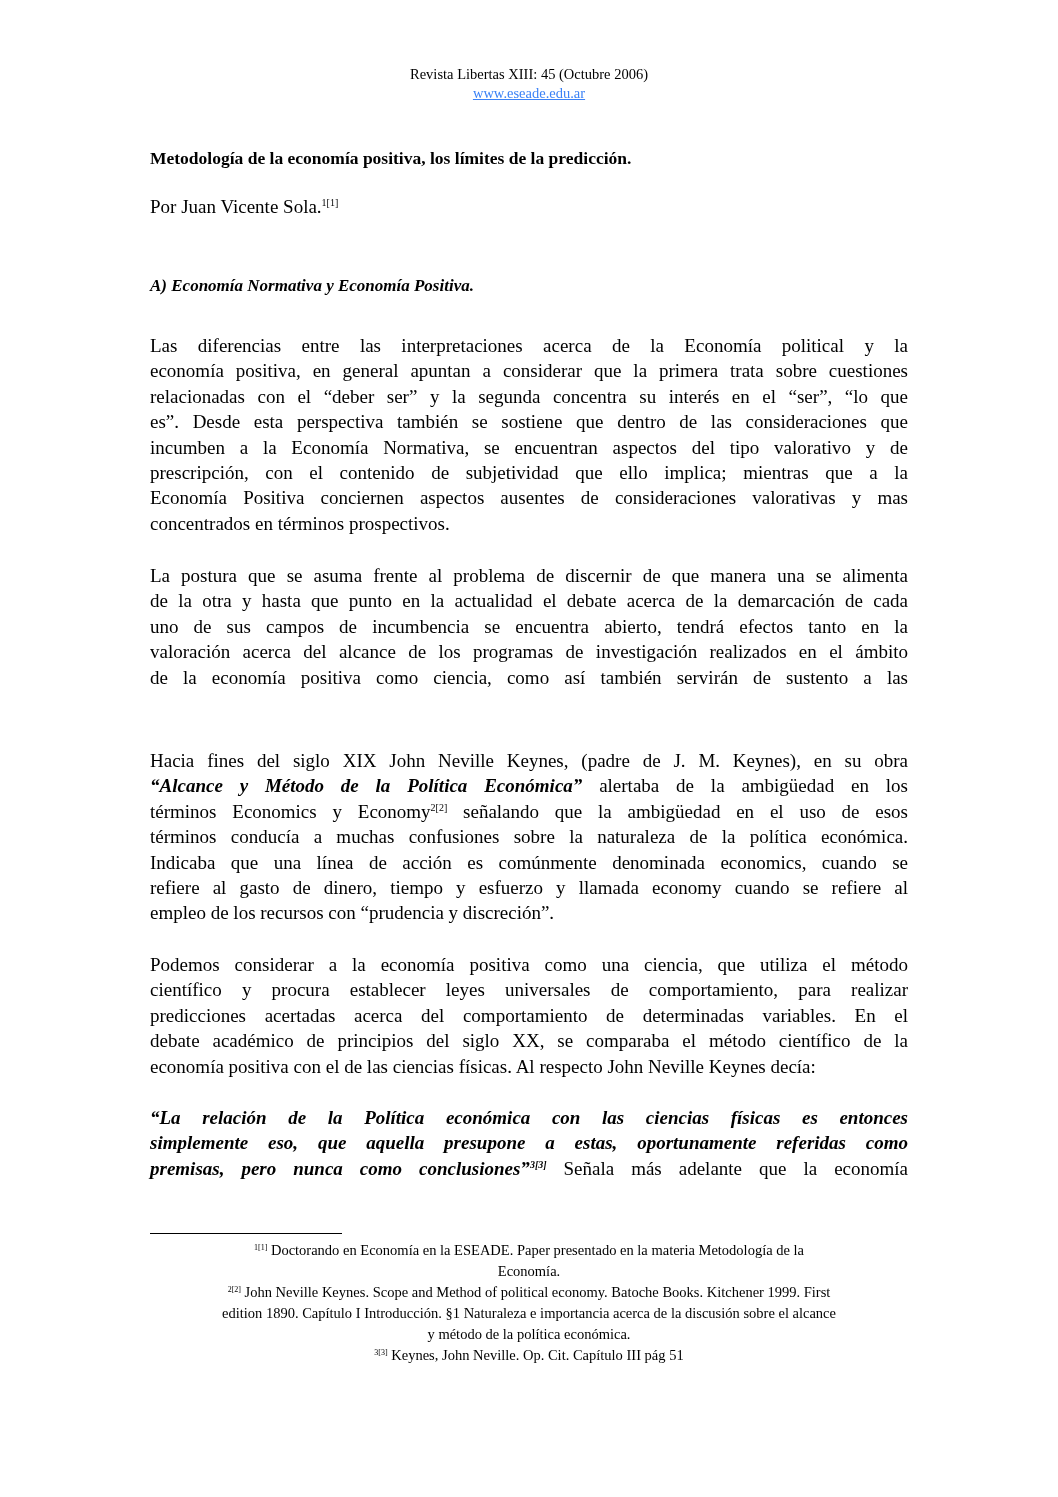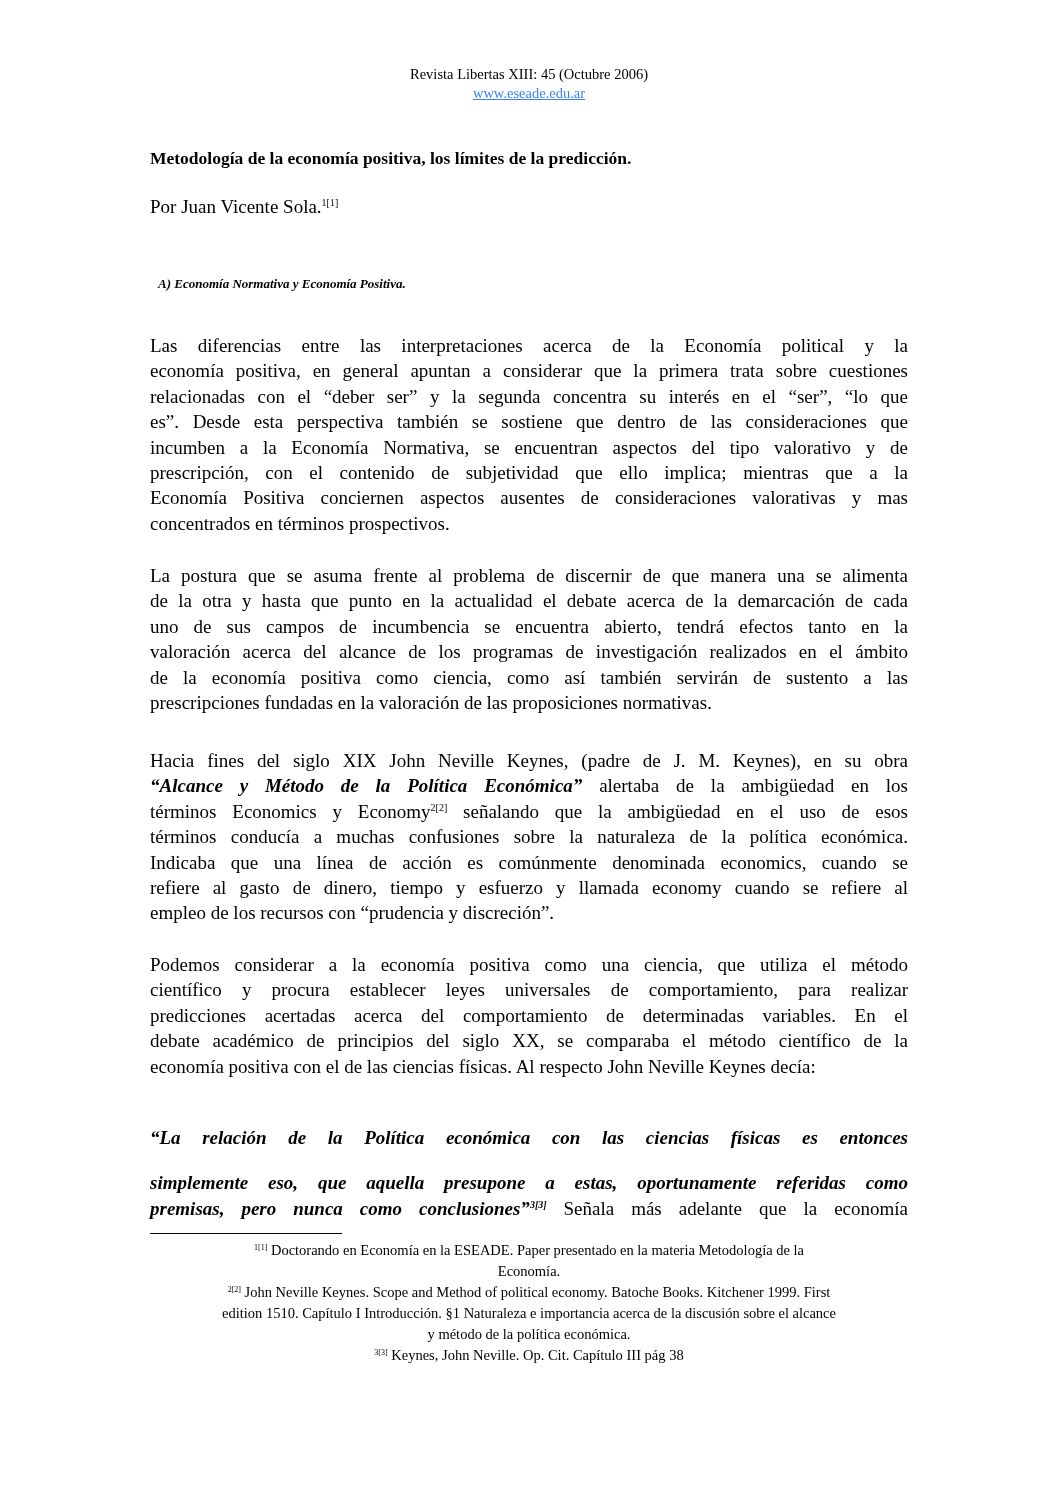--- a/index.html
+++ b/index.html
@@ -6,26 +6,26 @@
     body { width: 1058px; height: 1497px; position: relative; overflow: hidden;
       font-family: "Liberation Serif", "DejaVu Serif", serif; color: #000; }
     .page { position: absolute; left: 150px; top: 0; width: 758px; }
     .header { position: absolute; left: 0; top: 65px; width: 758px; text-align: center;
       font-size: 14.5px; line-height: 19px; }
     .header a { color: #3b82f6; text-decoration: underline; }
     .title { position: absolute; left: 0; top: 148px; width: 758px; 
       font-weight: bold; font-size: 17.5px; }
     .author { position: absolute; left: 0; top: 196px; font-size: 19px; }
     sup { font-size: 10px; vertical-align: 7px; line-height: 0; }
-    .section { position: absolute; left: 8px; top: 276px; font-size: 13px; font-style: italic; font-weight: bold; }
+    .section { position: absolute; left: 0; top: 276px; font-size: 17px; font-style: italic; font-weight: bold; }
     .para { position: absolute; left: 0; width: 758px; font-size: 19px; line-height: 25.4px;
       text-align: justify; margin: 0; }
     .para .l { display: block; text-align: justify; text-align-last: justify; height: 25.4px; white-space: nowrap; }
     .para .l.last { text-align-last: left; }
-    .quote { font-style: italic; font-weight: bold; margin-top: 20px; }
+    .quote { font-style: italic; font-weight: bold; }
     .rule { position: absolute; left: 0; top: 1233px; width: 192px; height: 1px; background: #000; }
     .fn { position: absolute; left: 0; width: 758px; font-size: 14.5px; line-height: 21px; text-align: center; }
     .fn sup { font-size: 8px; vertical-align: 5px; }
     .it { font-style: italic; font-weight: bold; }
   </style>
 </head>
 <body>
 
 <div class="page">
 
@@ -52,21 +52,20 @@
     <span class="l">Economía Positiva conciernen aspectos ausentes de consideraciones valorativas y mas</span>
     <span class="l last">concentrados en términos prospectivos.</span>
   </div>
 
   <div class="para" style="top:563px;">
     <span class="l">La postura que se asuma frente al problema de discernir de que manera una se alimenta</span>
     <span class="l">de la otra y hasta que punto en la actualidad el debate acerca de la demarcación de cada</span>
     <span class="l">uno de sus campos de incumbencia se encuentra abierto, tendrá efectos tanto en la</span>
     <span class="l">valoración acerca del alcance de los programas de investigación realizados en el ámbito</span>
     <span class="l">de la economía positiva como ciencia, como así también servirán de sustento a las</span>
-    <span class="l last">prescripciones fundadas en la valoración de las proposiciones normativas.</span>
   </div>
 
   <div class="para" style="top:748px;">
     <span class="l">Hacia fines del siglo XIX John Neville Keynes, (padre de J. M. Keynes), en su obra</span>
     <span class="l"><span class="it">“Alcance y Método de la Política Económica”</span><span> alertaba de la ambigüedad en los</span></span>
     <span class="l"><span>términos Economics y Economy</span><sup>2[2]</sup><span> señalando que la ambigüedad en el uso de esos</span></span>
     <span class="l">términos conducía a muchas  confusiones sobre la naturaleza de la política económica.</span>
     <span class="l">Indicaba que una línea de acción es comúnmente denominada economics, cuando se</span>
     <span class="l">refiere al gasto de dinero, tiempo y esfuerzo y llamada economy cuando se refiere al</span>
     <span class="l last">empleo de los recursos con “prudencia y discreción”.</span>
@@ -90,22 +89,22 @@
 
   <div class="fn" style="top:1240px;">
     <sup>1[1]</sup>
     <span>Doctorando en Economía en la ESEADE. Paper presentado en la materia Metodología de la</span><br>
     <span>Economía.</span>
   </div>
 
   <div class="fn" style="top:1282px;">
     <sup>2[2]</sup>
     <span>John Neville Keynes. Scope and Method of political economy. Batoche Books. Kitchener 1999. First</span><br>
-    <span>edition 1510. Capítulo I Introducción. §1 Naturaleza e importancia acerca de la discusión sobre el alcance</span><br>
+    <span>edition 1890. Capítulo I Introducción. §1 Naturaleza e importancia acerca de la discusión sobre el alcance</span><br>
     <span>y método de la política económica.</span>
   </div>
 
   <div class="fn" style="top:1345px;">
     <sup>3[3]</sup>
-    <span>Keynes, John Neville. Op. Cit. Capítulo III pág 38</span>
+    <span>Keynes, John Neville. Op. Cit. Capítulo III pág 51</span>
   </div>
 
 </div>
 
 </body></html>

